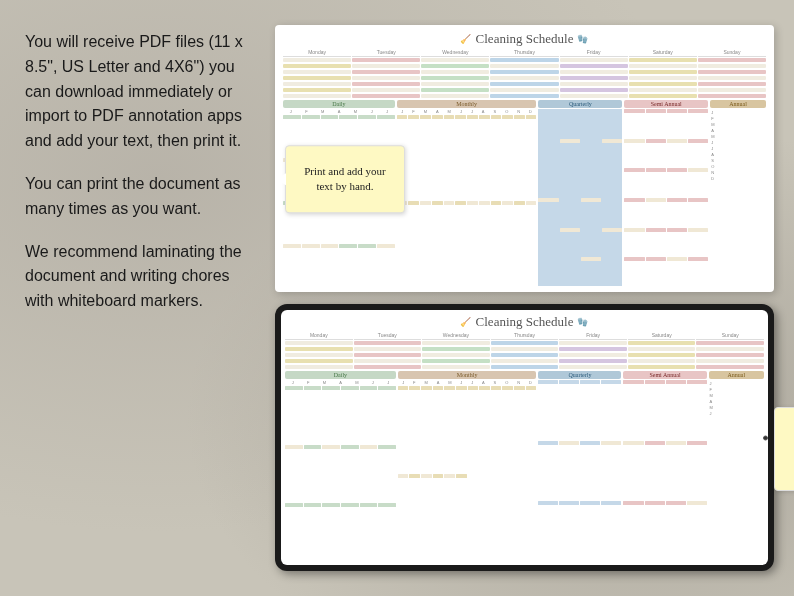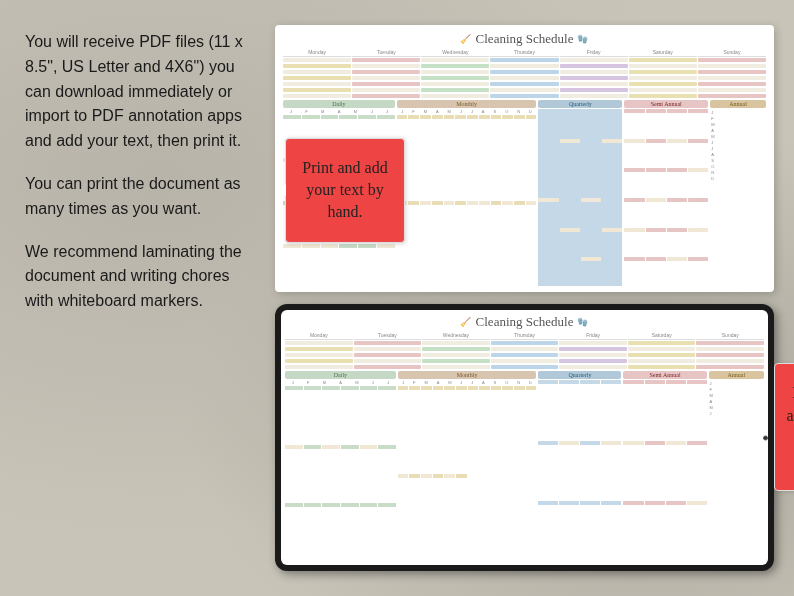--- a/index.html
+++ b/index.html
@@ -82,25 +82,25 @@
       background: #fff;
       border-radius: 6px;
       width: 100%;
       height: 100%;
       overflow: hidden;
     }
 
     
     .callout {
       position: absolute;
-      background: #ef4444;
+      background: #fef9c3;
       border: 1px solid #ddd;
       border-radius: 4px;
       padding: 18px 10px;
-      font-size: 16px;
+      font-size: 11px;
       line-height: 1.4;
       color: #222;
       text-align: center;
       box-shadow: 1px 1px 4px rgba(0,0,0,0.15);
       max-width: 120px;
       z-index: 10;
     }
 
     .callout::before {
       content: '';

